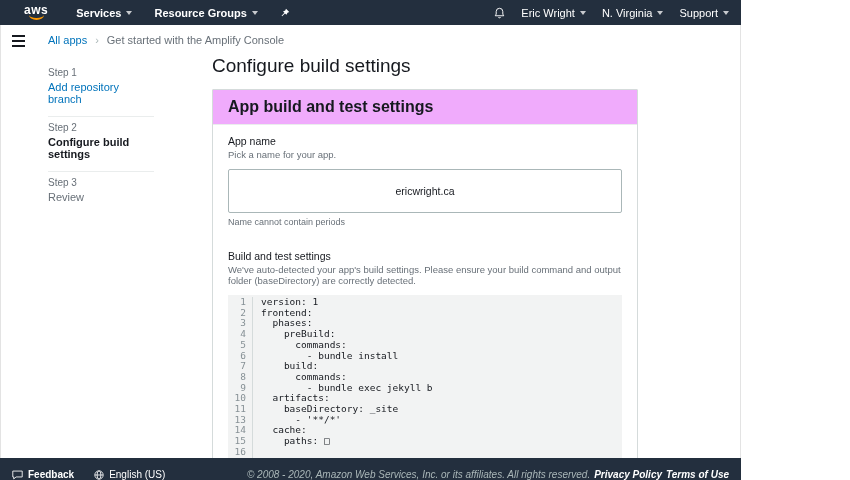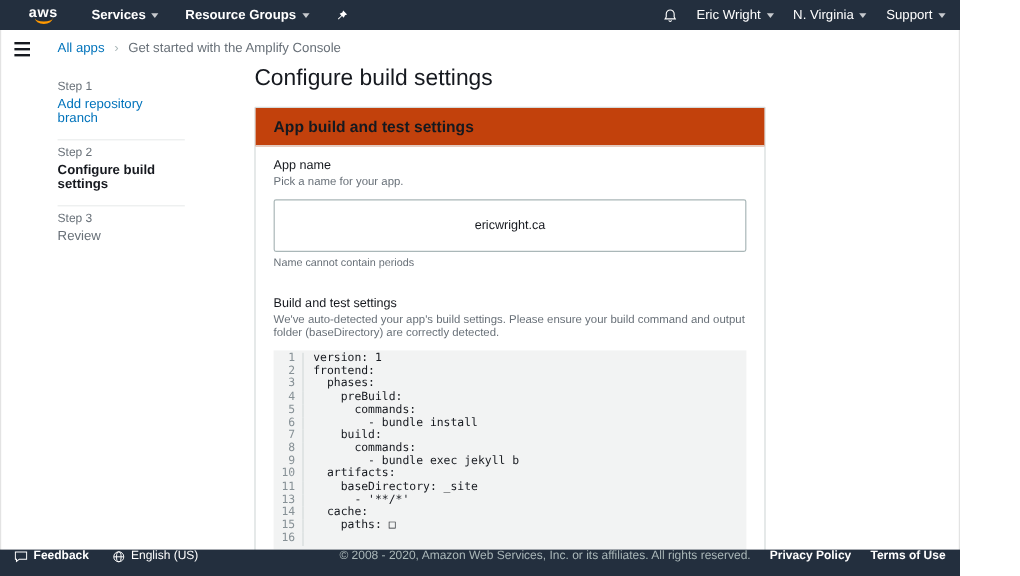--- a/index.html
+++ b/index.html
@@ -1,18 +1,18 @@
 <!DOCTYPE html>
 <html><head>
 <meta charset="utf-8">
 <style>
   * { margin:0; padding:0; box-sizing:border-box; }
   html,body { background:#fff; }
   body { font-family:"Liberation Sans","DejaVu Sans",sans-serif; color:#16191f; }
-  .page { position:relative; width:800px; height:480px; background:#fff; overflow:hidden; box-shadow:inset 0 0 0 1px #e3e3e3; }
+  .page { position:relative; width:741px; height:480px; background:#fff; overflow:hidden; box-shadow:inset 0 0 0 1px #e3e3e3; }
 
   
   .topnav { height:25px; background:#232f3e; display:flex; align-items:center; padding:0 12px 0 24px; color:#fff; font-size:11px; }
   .nav-left { display:flex; align-items:center; gap:22px; }
   .nav-right { margin-left:auto; display:flex; align-items:center; gap:16px; }
   .nav-item { display:flex; align-items:center; gap:5px; cursor:pointer;text-align:center; }
   .nav-left .nav-item { font-weight:700; }
   .caret { display:inline-block; width:0; height:0; border-left:3px solid transparent; border-right:3px solid transparent; border-top:4px solid rgba(255,255,255,.75); }
   .aws-logo { display:flex; flex-direction:column; align-items:center; margin-right:6px; cursor:pointer; }
   .aws-logo .aws-text { font-weight:700; font-size:12px; line-height:10px; letter-spacing:.5px; }
@@ -40,45 +40,45 @@
   .step-label { font-size:11px; }
   .step-label.link { color:#0073bb; cursor:pointer; }
   .step-label.current { color:#16191f; font-weight:700; }
   .step-label.future { color:#687078; }
 
   
   .main { width:426px; }
   .page-title { font-size:19px; font-weight:400; color:#16191f; margin:1px 0 12px; }
 
   .card { border:1px solid #d5dbdb; background:#fff; border-radius:1px; }
-  .card-header { background:#c2410c; border-bottom:1px solid #eaeded; padding:8px 15px; font-size:13px; font-weight:700; color:#16191f; }
+  .card-header { background:#f0abfc; border-bottom:1px solid #eaeded; padding:8px 15px; font-size:16px; font-weight:700; color:#16191f; }
   .card-body { padding:10px 15px; }
 
   .field-label { font-size:10.5px; color:#16191f; }
   .field-desc { font-size:9.5px; color:#687078; margin-top:2px; margin-bottom:9px; line-height:11px; }
   .text-input { width:100%; border:1px solid #aab7b8; border-radius:2px; padding:21px 7px; font-size:10.5px; height:19px; color:#16191f; font-family:Liberation Sans, sans-serif; outline:none;text-align:center; }
   .field-hint { font-size:9px; color:#687078; margin-top:4px; }
 
   .section-gap { margin-top:23px; }
 
   .code-editor { margin-top:5px; background:#f2f3f3; padding:2px 0 3px; }
   .code-row { display:flex; font-family:"DejaVu Sans Mono","Liberation Mono",monospace; font-size:9.5px; line-height:10.7px; }
   .ln { width:25px; flex-shrink:0; text-align:right; padding-right:6px; color:#879196; border-right:1px solid #d5dbdb; }
   .ct { padding-left:8px; white-space:pre; color:#16191f; }
 
   .actions-row { display:flex; align-items:center; margin-top:7px; }
   .actions-caption { flex:1; font-size:9.5px; color:#687078; }
   .btn { background:#fff; border:1px solid #545b64; color:#545b64; font-weight:700; font-size:10.5px; padding:3px 13px; border-radius:2px; margin-left:8px; cursor:pointer; font-family:"Liberation Sans","DejaVu Sans",sans-serif; }
 
   
-  .footer { position:absolute; left:0; bottom:0; width:100%; height:22px; background:#232f3e; display:flex; align-items:flex-start; padding:0 12px; font-size:10px; color:#fff; }
+  .footer { position:absolute; left:0; bottom:0; width:100%; height:22px; background:#232f3e; display:flex; align-items:flex-end; padding:0 12px; font-size:10px; color:#fff; }
   .footer-item { display:flex; align-items:center; gap:5px; cursor:pointer; }
   .footer-item.bold { font-weight:700; }
   .footer-lang { margin-left:20px; }
-  .footer-right { margin-left:auto; display:flex; align-items:center; gap:16px; }
+  .footer-right { margin-left:auto; display:flex; align-items:center; gap:4px;font-style:italic; }
   .copyright { color:#aab7b8; cursor:default; }
   .footer-link { font-weight:700; color:#fff; cursor:pointer; }
 </style>
 </head>
 <body>
 
 <div class="page">
 
   <div class="topnav">
     <div class="nav-left">

